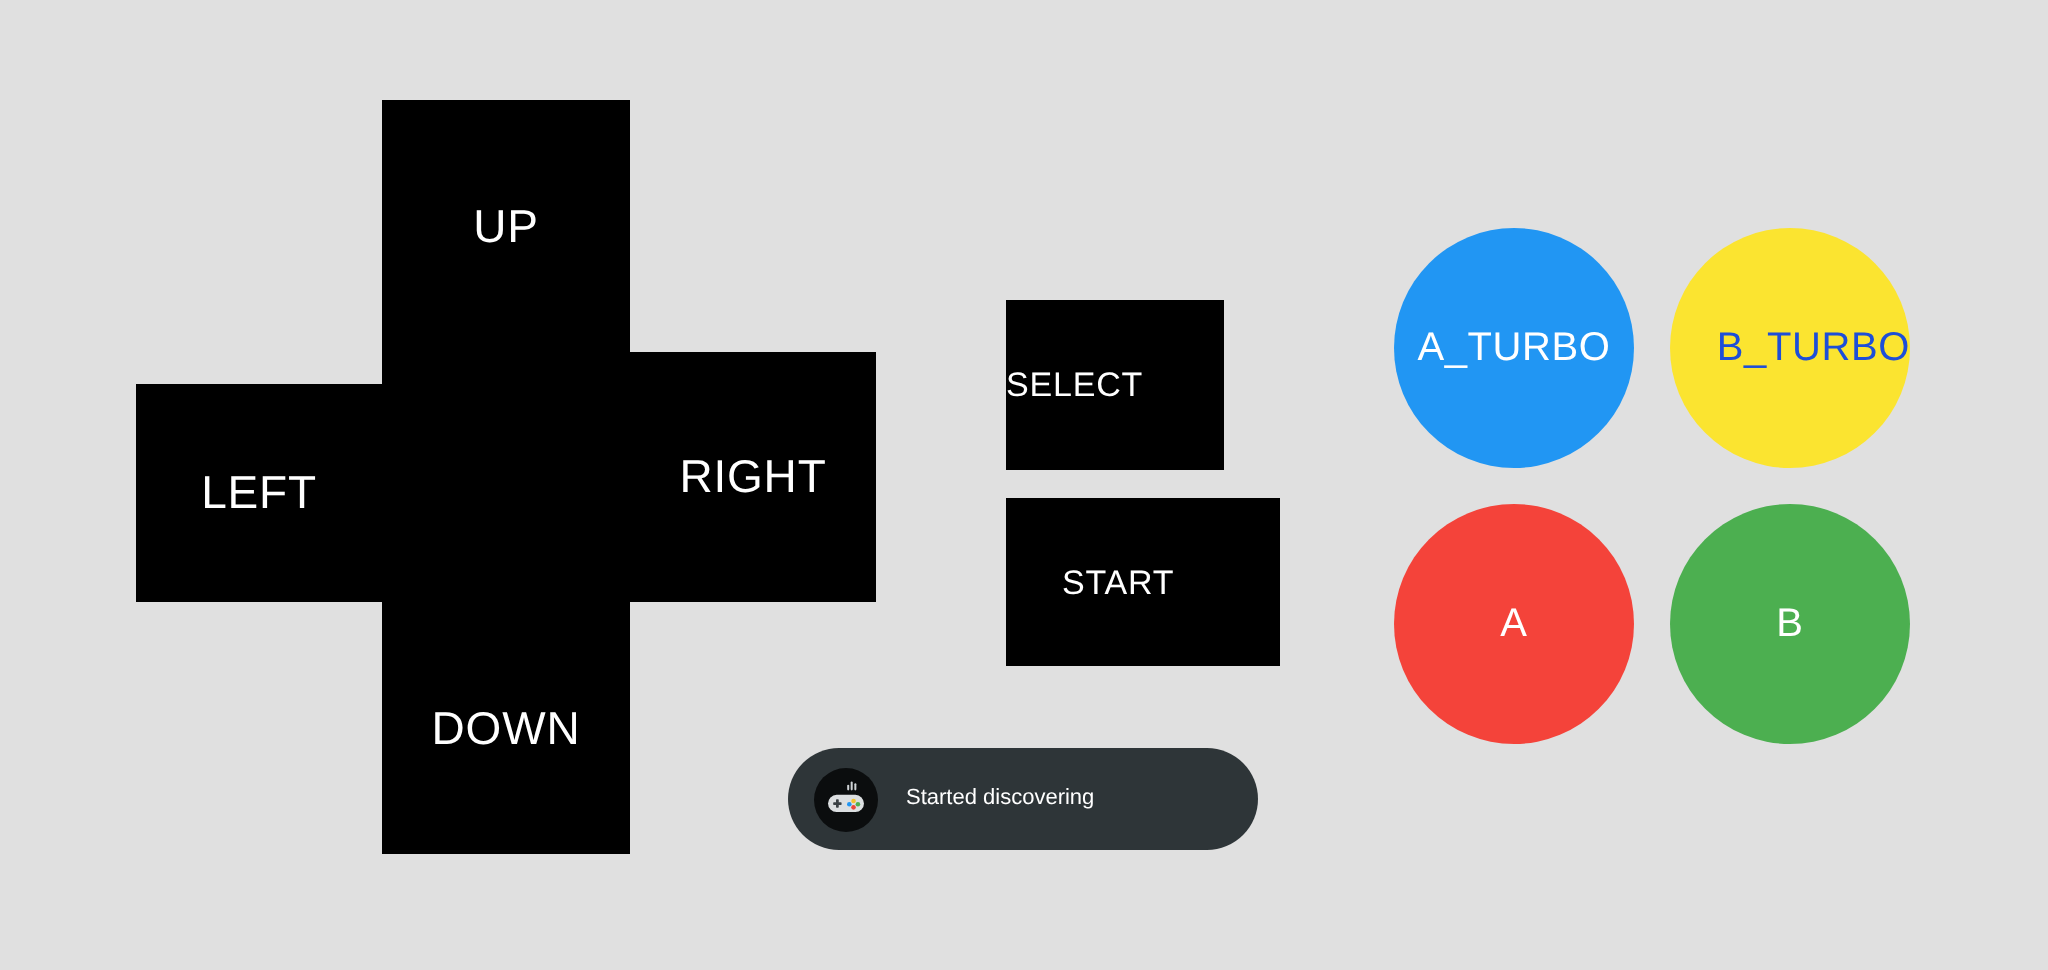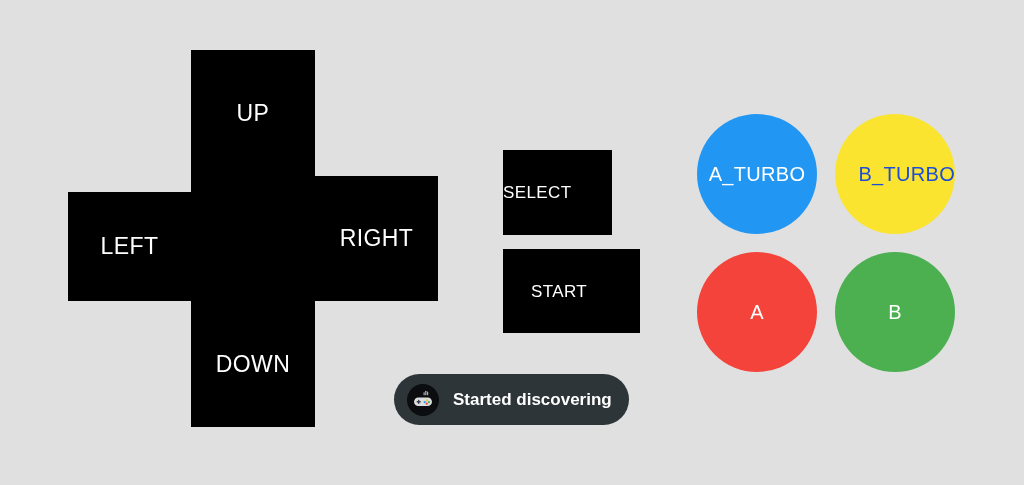--- a/index.html
+++ b/index.html
@@ -112,27 +112,26 @@
     height: 32px;
     border-radius: 50%;
     background: #0b0d0e;
     display: flex;
     align-items: center;
     justify-content: center;
     flex: 0 0 auto;
   }
   .toast-text {
     color: #ffffff;
-    font-size: 17px;
+    font-size: 11px;
     margin-left: 14px;
     line-height: 1;
     white-space: nowrap;
     -webkit-user-select: none;
     user-select: none;
-    font-weight: bold;
   }
 </style>
 </head>
 <body style="background: rgb(224, 224, 224);">
 
 <div id="root">
 
   <div class="dpad">
     <div class="dpad-cell dpad-empty" style="grid-column:1; grid-row:1;"></div>
 

